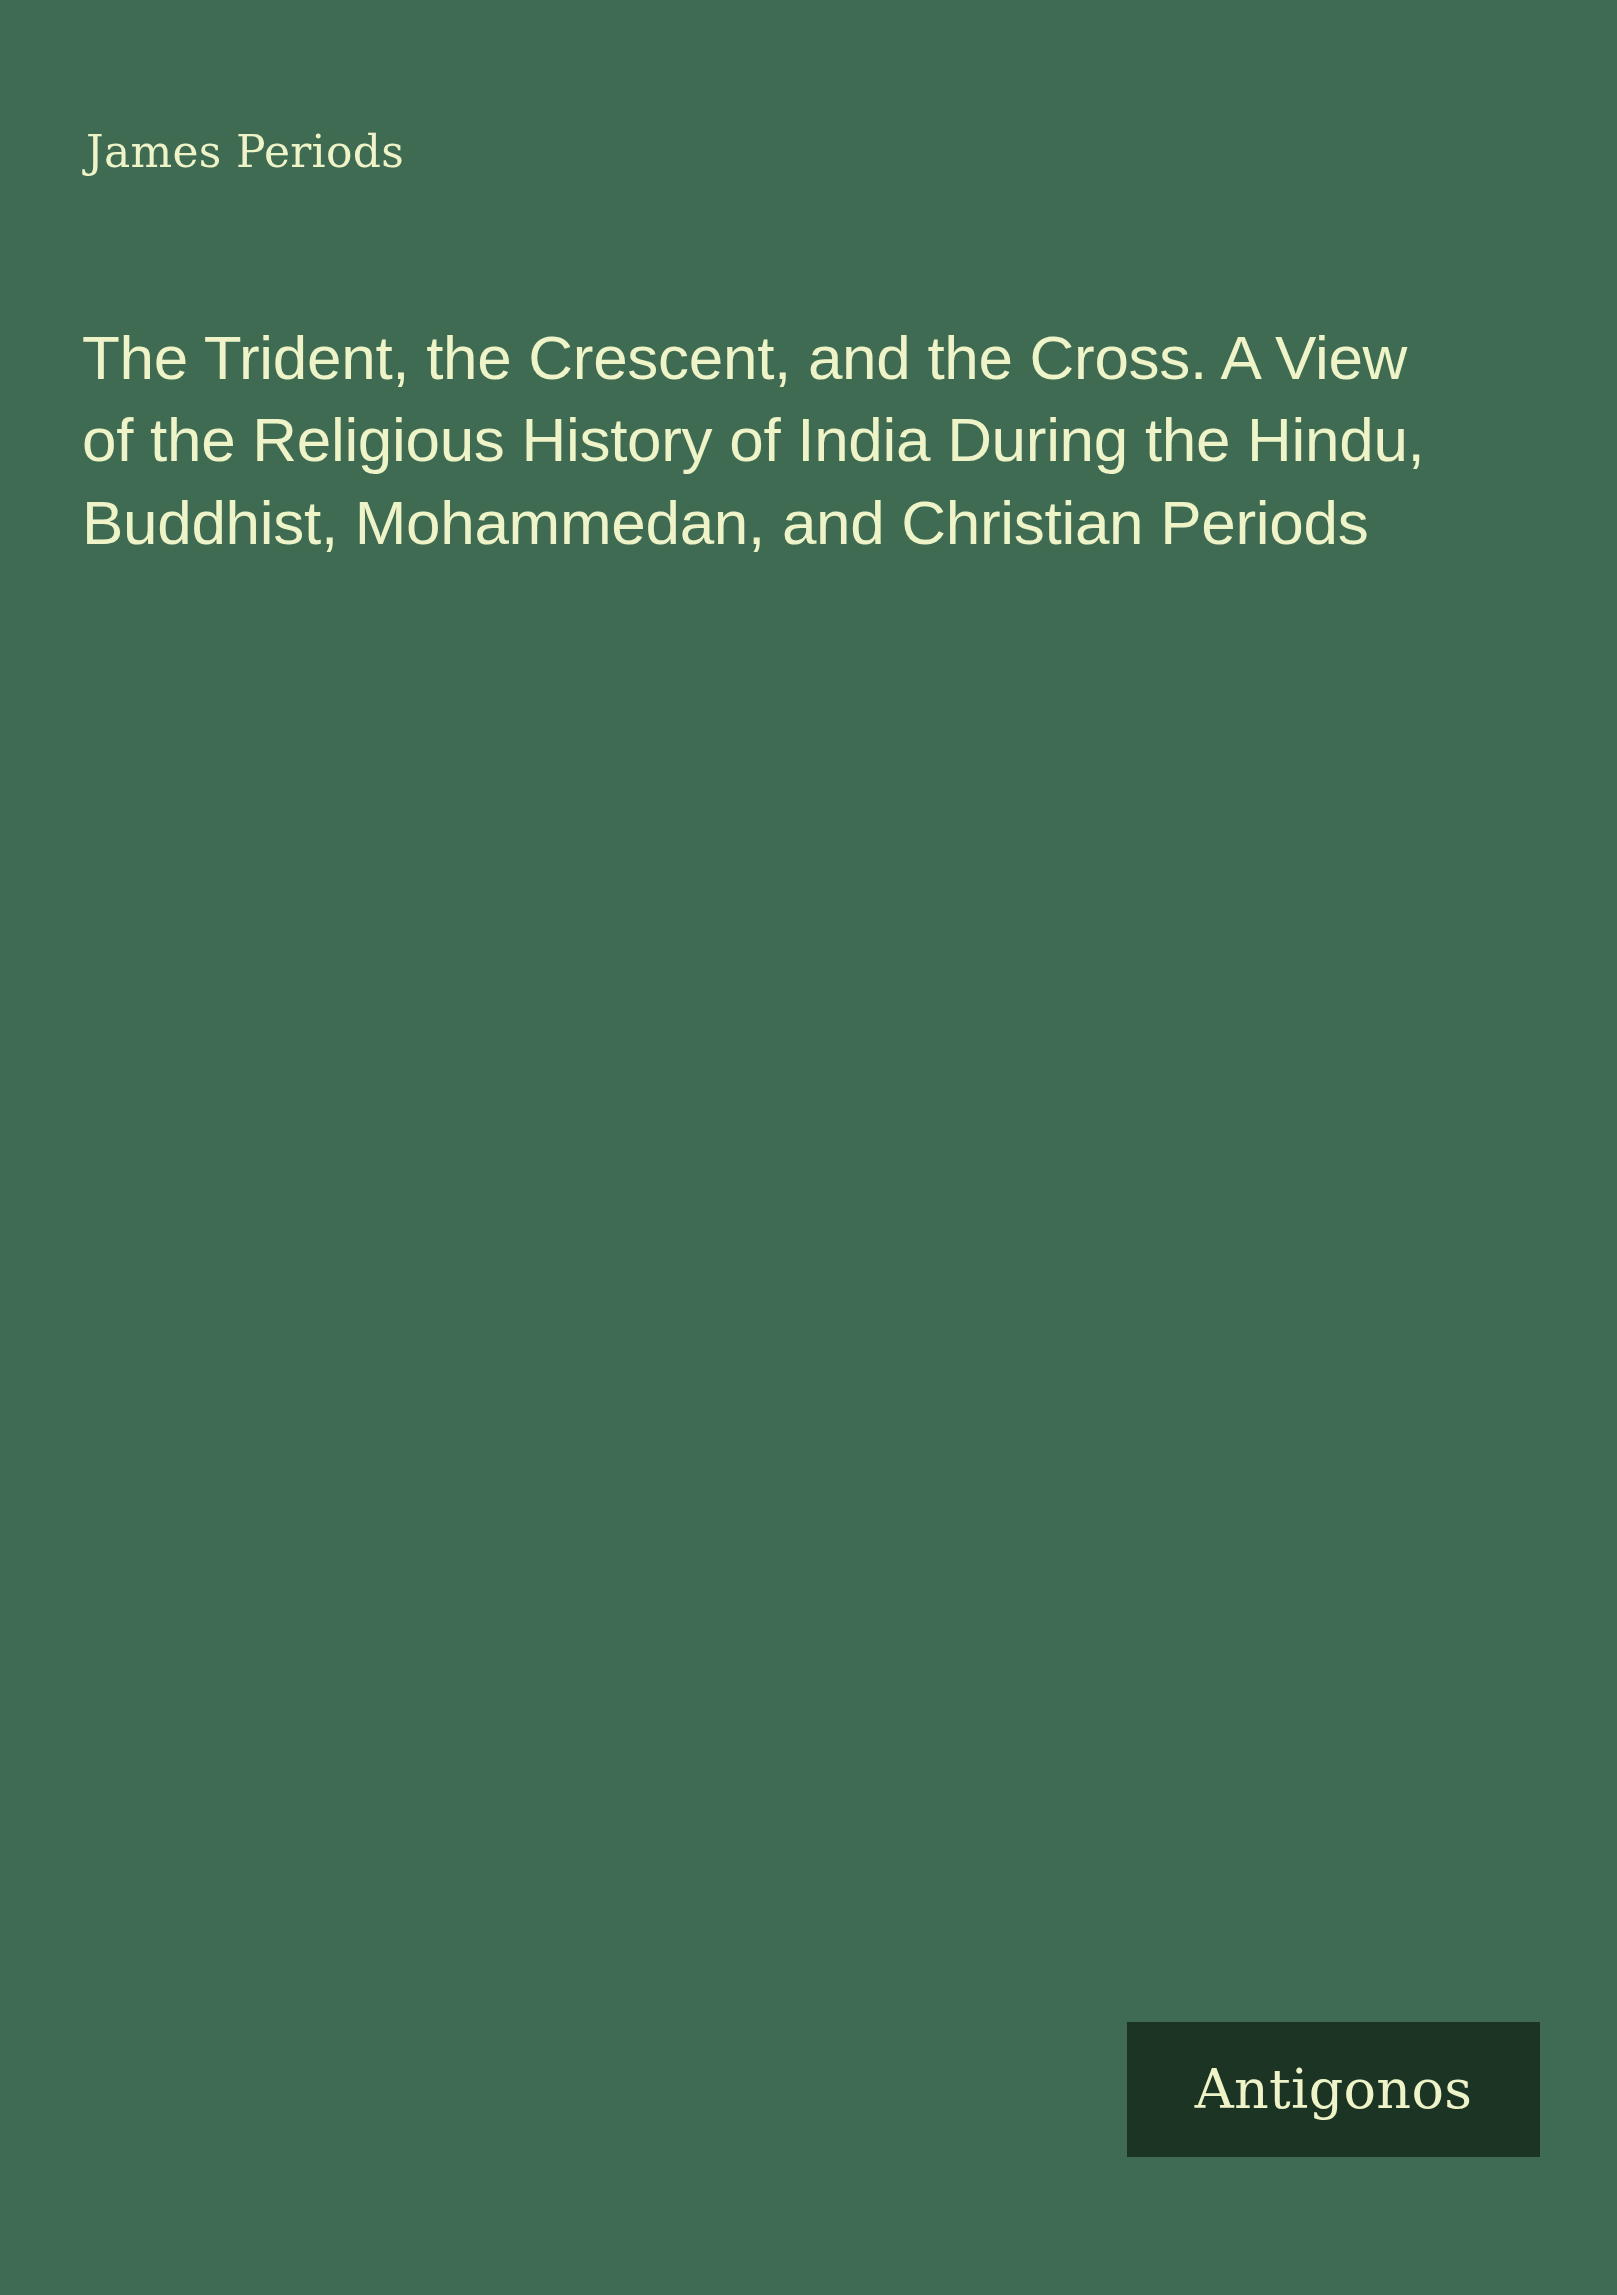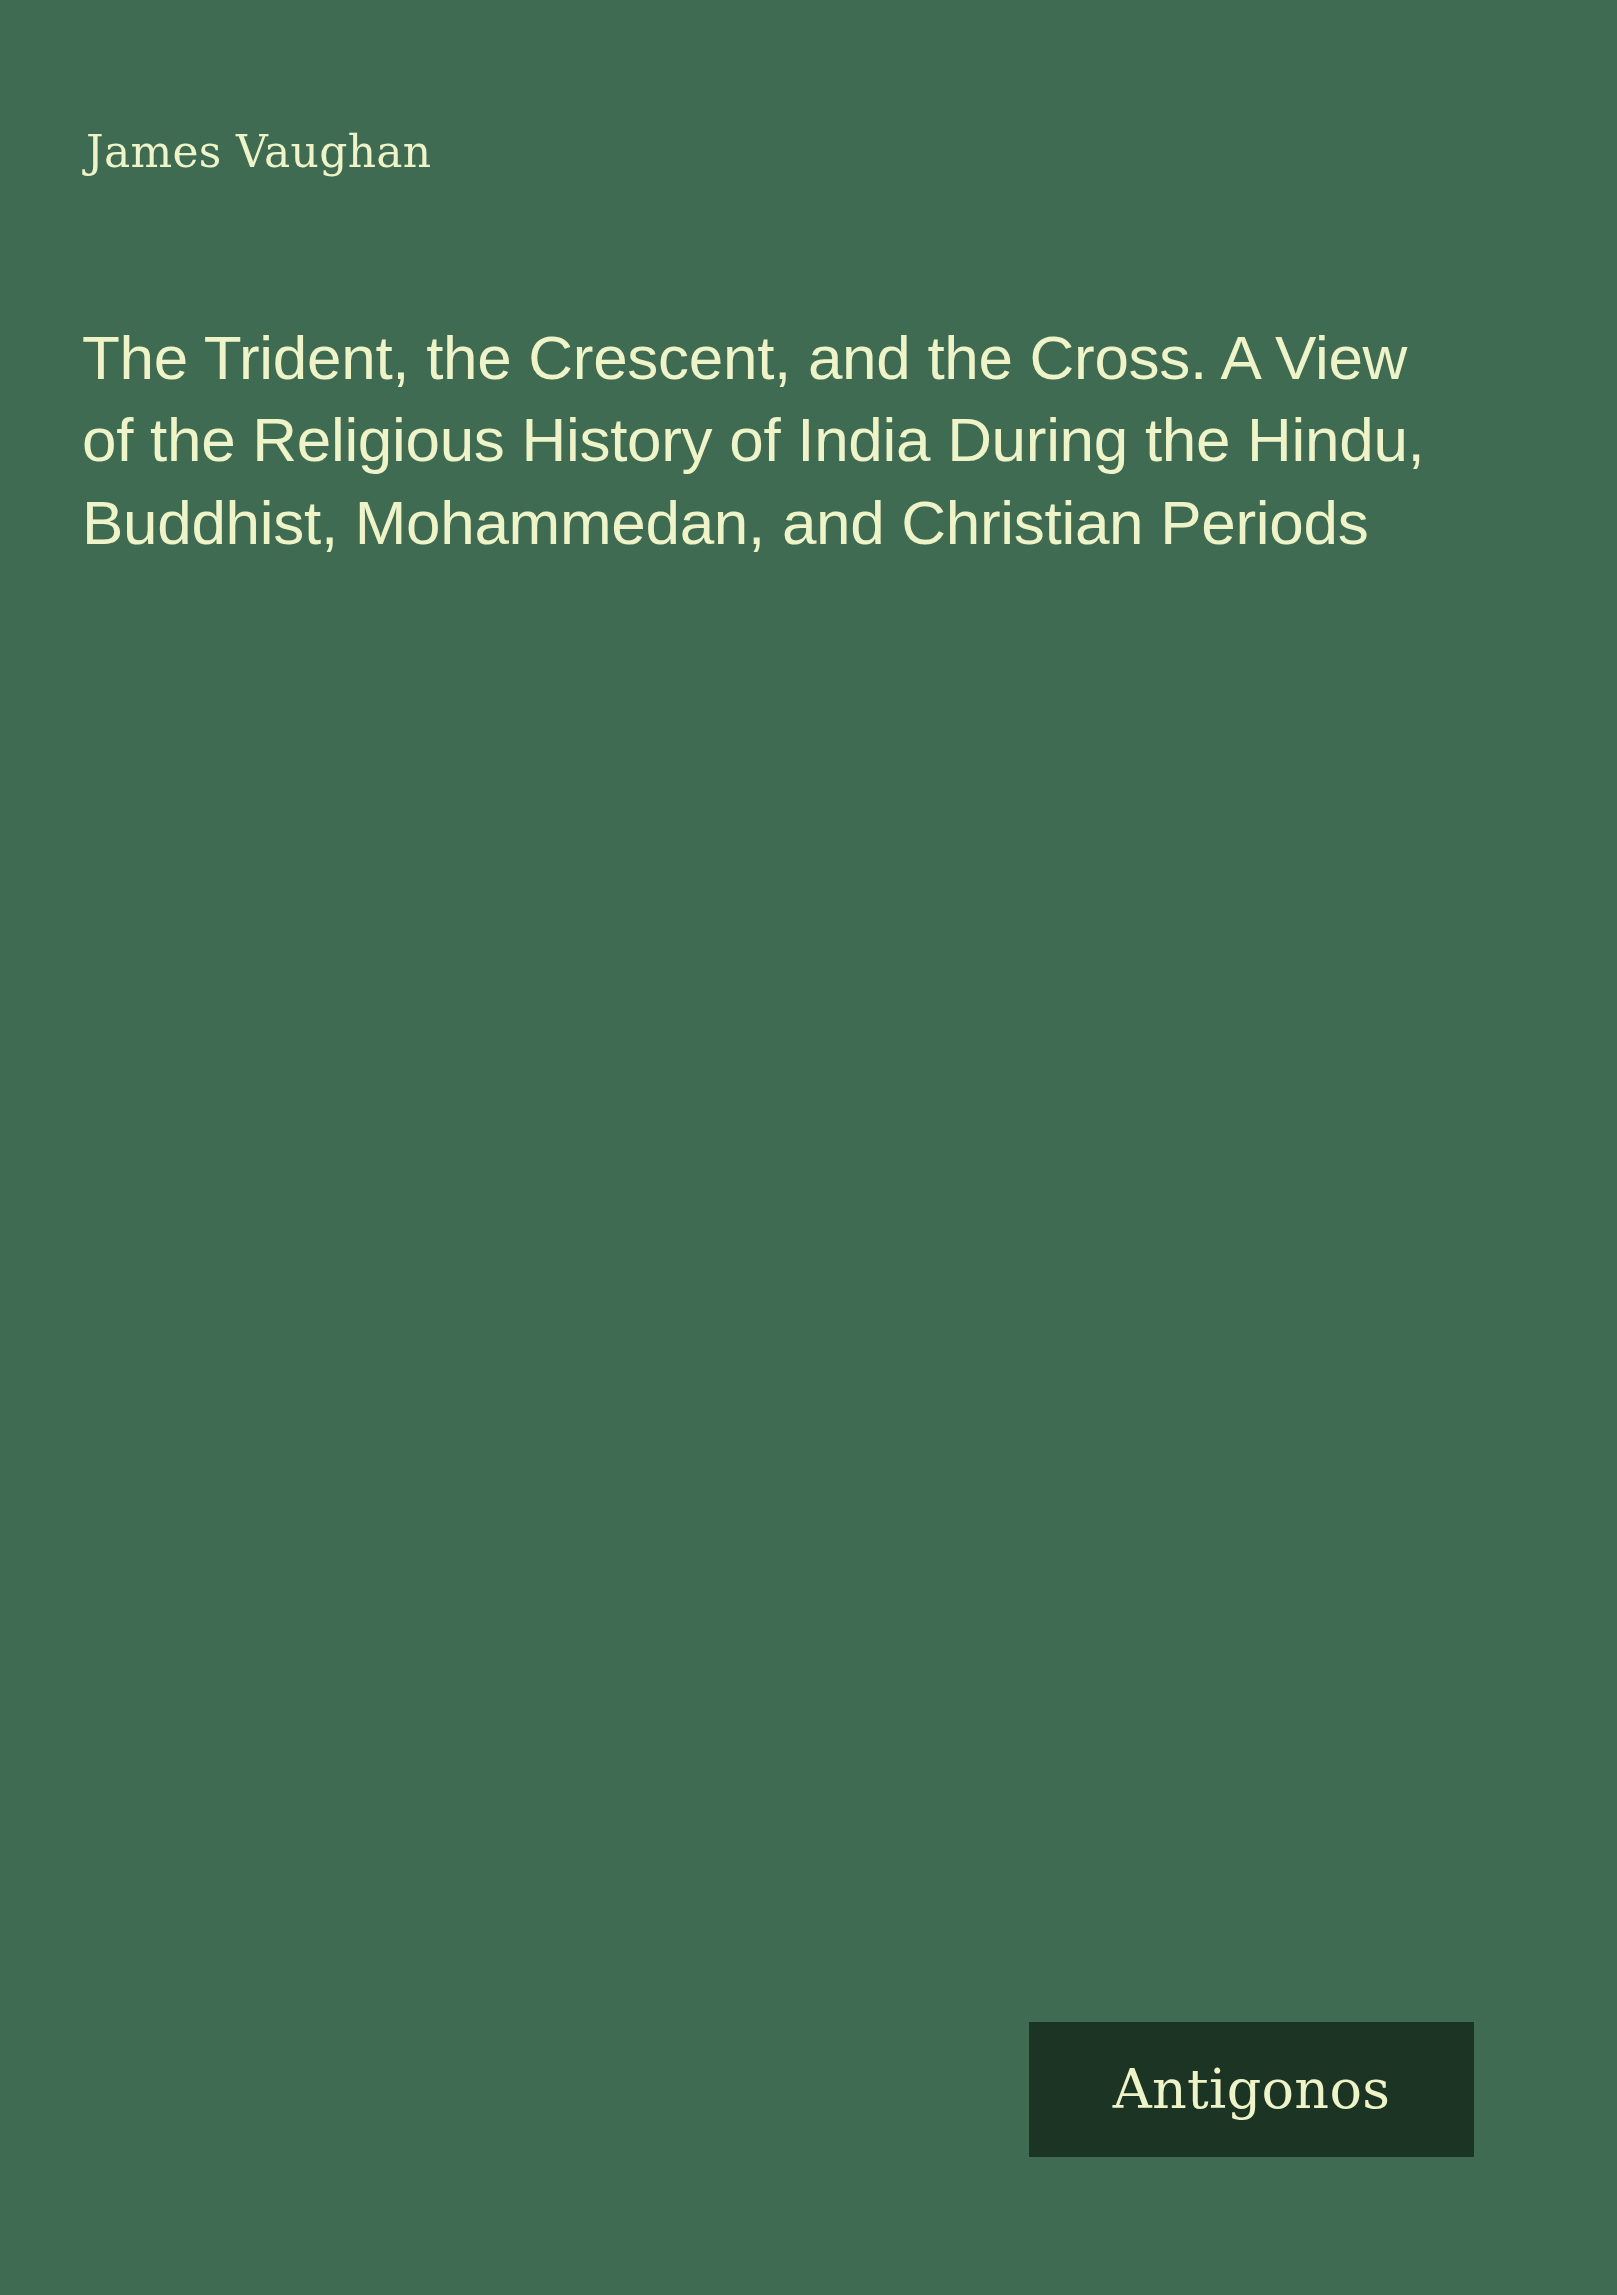--- a/index.html
+++ b/index.html
@@ -37,42 +37,42 @@
     width: 1375px;
     font-family: Liberation Sans, sans-serif;
     font-size: 62px;
     font-weight: 400;
     color: #eef3c8;
     line-height: 1.33;
     letter-spacing: -0.3px;
   }
   .publisher-box {
     position: absolute;
-    left: 1029px;
+    left: 1127px;
     top: 2022px;
-    width: 445px;
+    width: 413px;
     height: 135px;
     background: #1c3424;
     display: flex;
     align-items: center;
     justify-content: center;
   }
   .publisher-name {
     font-family: "DejaVu Serif", serif;
     font-size: 54px;
     color: #eef3c8;
     letter-spacing: 0.3px;
   }
 </style>
 </head>
 <body>
 
 <div class="cover">
 
-  <div class="author">James Vaughan</div>
+  <div class="author">James Periods</div>
 
   <div class="title">The Trident, the Crescent, and the Cross. A View of the Religious History of India During the Hindu, Buddhist, Mohammedan, and Christian Periods</div>
 
   <div class="publisher-box">
     <span class="publisher-name">Antigonos</span>
   </div>
 
 </div>
 
 

